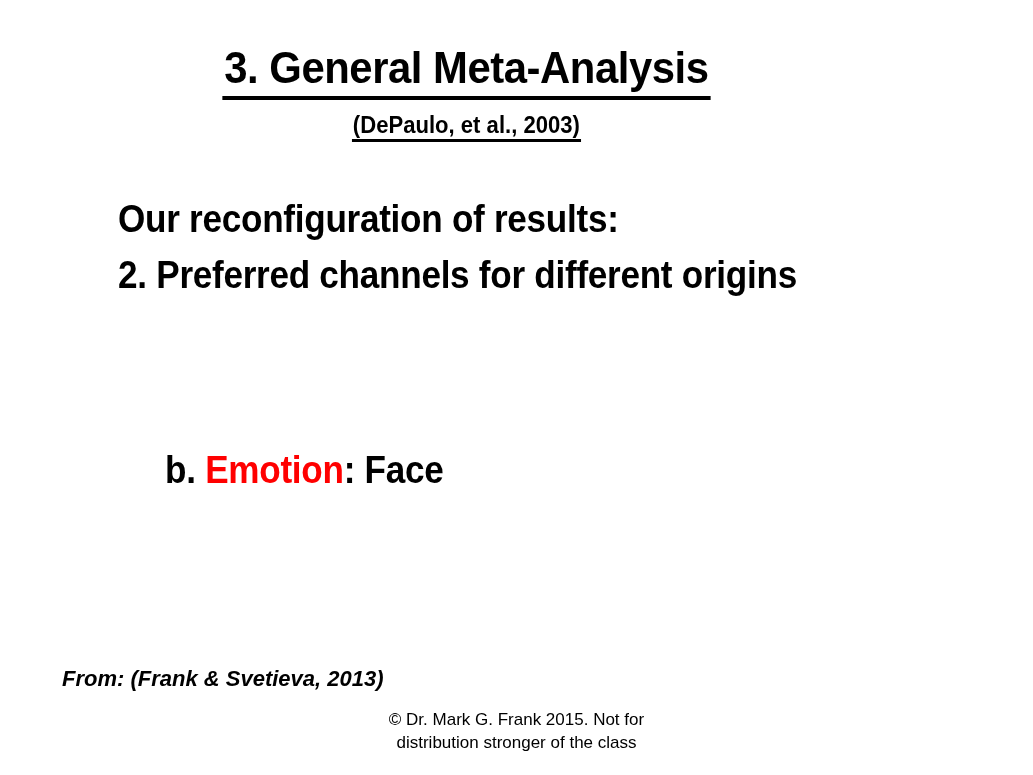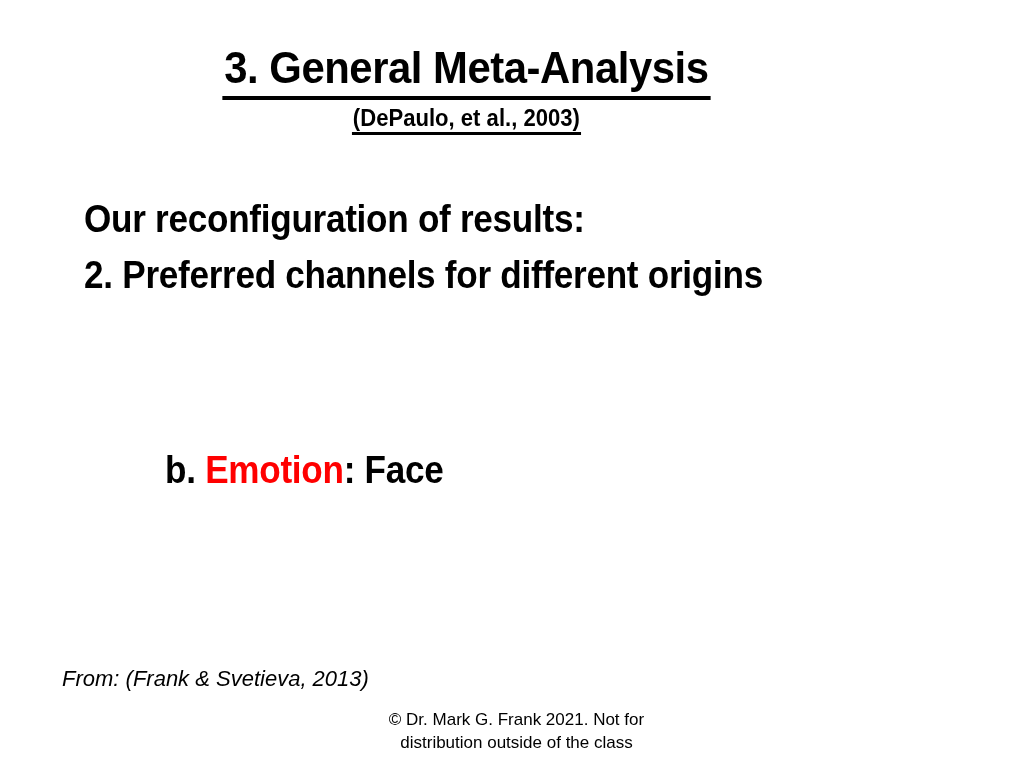--- a/index.html
+++ b/index.html
@@ -38,39 +38,39 @@
     line-height: 52px;
     letter-spacing: -0.5px;
     display: inline-block;
     border-bottom: 4px solid #000000;
     padding: 0 2px 2px 2px;
     transform: scaleX(0.93);
     transform-origin: center top;
     white-space: nowrap;
   }
   .slide-subtitle-wrap {
-    margin-top: 5px;
+    margin-top: 12px;
     text-align: center;
   }
   .slide-subtitle {
     font-size: 24px;
     font-weight: bold;
     line-height: 26px;
     display: inline-block;
     border-bottom: 3px solid #000000;
     padding: 0 1px 1px 1px;
     transform: scaleX(0.92);
     transform-origin: center top;
     white-space: nowrap;
   }
 
   
   .body-block {
     position: absolute;
-    left: 84px;
+    left: 118px;
     top: 190px;
     width: 900px;
   }
   .body-line {
     font-size: 39px;
     font-weight: bold;
     line-height: 57px;
     letter-spacing: -0.3px;
     white-space: nowrap;
   }
@@ -111,21 +111,21 @@
     text-shadow: 2px 2px 1px rgba(130,130,130,0.85);
   }
 
   
   .source-note {
     position: absolute;
     left: 62px;
     top: 666px;
     font-size: 22px;
     font-style: italic;
-    font-weight: normal;
+    font-weight: bold;
     line-height: 26px;
     white-space: nowrap;
   }
   .copyright {
     position: absolute;
     left: 0;
     top: 708px;
     width: 1033px;
     text-align: center;
     font-size: 17px;
@@ -167,17 +167,17 @@
     <div class="sub-line">
       <span class="scaler"><span>b.</span><span>&nbsp;</span><span class="c-red">Emotion</span><span>:</span><span> Face</span></span>
     </div>
 
 
   </div>
 
   <div class="source-note">From: (Frank &amp; Svetieva, 2013)</div>
 
   <div class="copyright">
-    <span class="cline">© Dr. Mark G. Frank 2021. Not for</span>
-    <span class="cline">distribution outside of the class</span>
+    <span class="cline">© Dr. Mark G. Frank 2015. Not for</span>
+    <span class="cline">distribution stronger of the class</span>
   </div>
 
 </div>
 
 </body></html>

